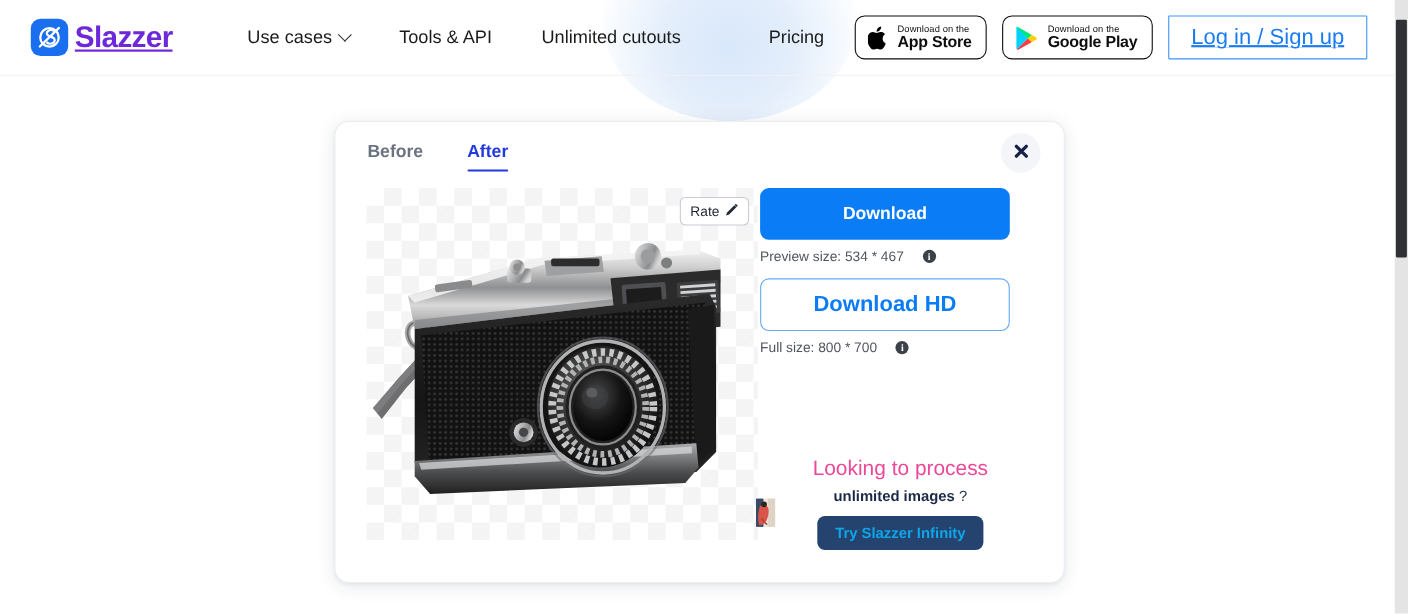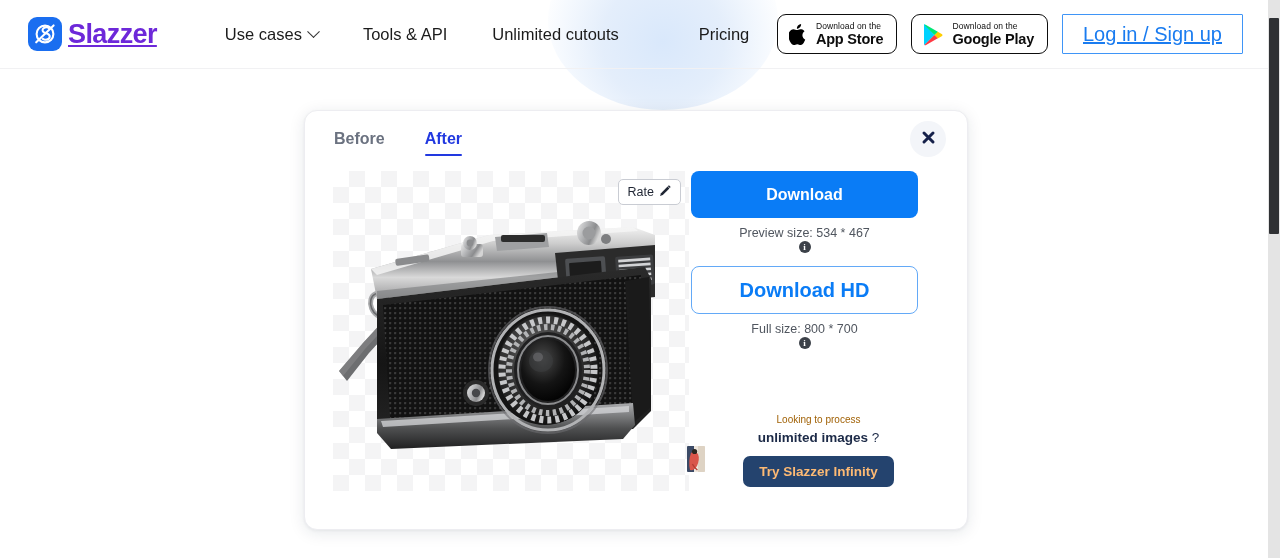--- a/index.html
+++ b/index.html
@@ -251,22 +251,21 @@
     display: flex;
     align-items: center;
     justify-content: center;
   }
   .size-note {
     margin-top: 8px;
     font-size: 12.5px;
     color: #50565f;
     display: flex;
     align-items: center;
-    gap: 1px;
-    flex-direction: column;
+    gap: 17px;
   }
   .info-dot {
     width: 12px; height: 12px;
     border-radius: 50%;
     background: #3c4149;
     color: #fff;
     font-size: 9px;
     font-weight: 700;
     line-height: 12px;
     text-align: center;
@@ -299,39 +298,39 @@
   }
   .promo-thumb {
     width: 18px; height: 26px;
     flex: none;
     border-radius: 1px;
     overflow: hidden;
     margin-top: 18px;
   }
   .promo-body { text-align: center; flex: 1; }
   .promo-l1 {
-    font-size: 10px;
-    color: #a16207;
+    font-size: 19px;
+    color: #ec4899;
     line-height: 1.45;
   }
   .promo-l2 {
     font-size: 13.5px;
     color: #1c2a47;
     font-weight: 700;
     line-height: 1.45;
   }
   .promo-l2 span.q { font-weight: 400; }
   .infinity-btn {
     margin-top: 9px;
     height: 31px;
     padding: 0 16px;
     background: #24436e;
     border: none;
     border-radius: 7px;
-    color: #fdba74;
+    color: #0ea5e9;
     font-size: 13.5px;
     font-weight: 700;
     cursor: pointer;
     display: inline-flex;
     align-items: center;
   }
 
   .rate-row {
     position: absolute;
     left: 425px; top: 410px;

